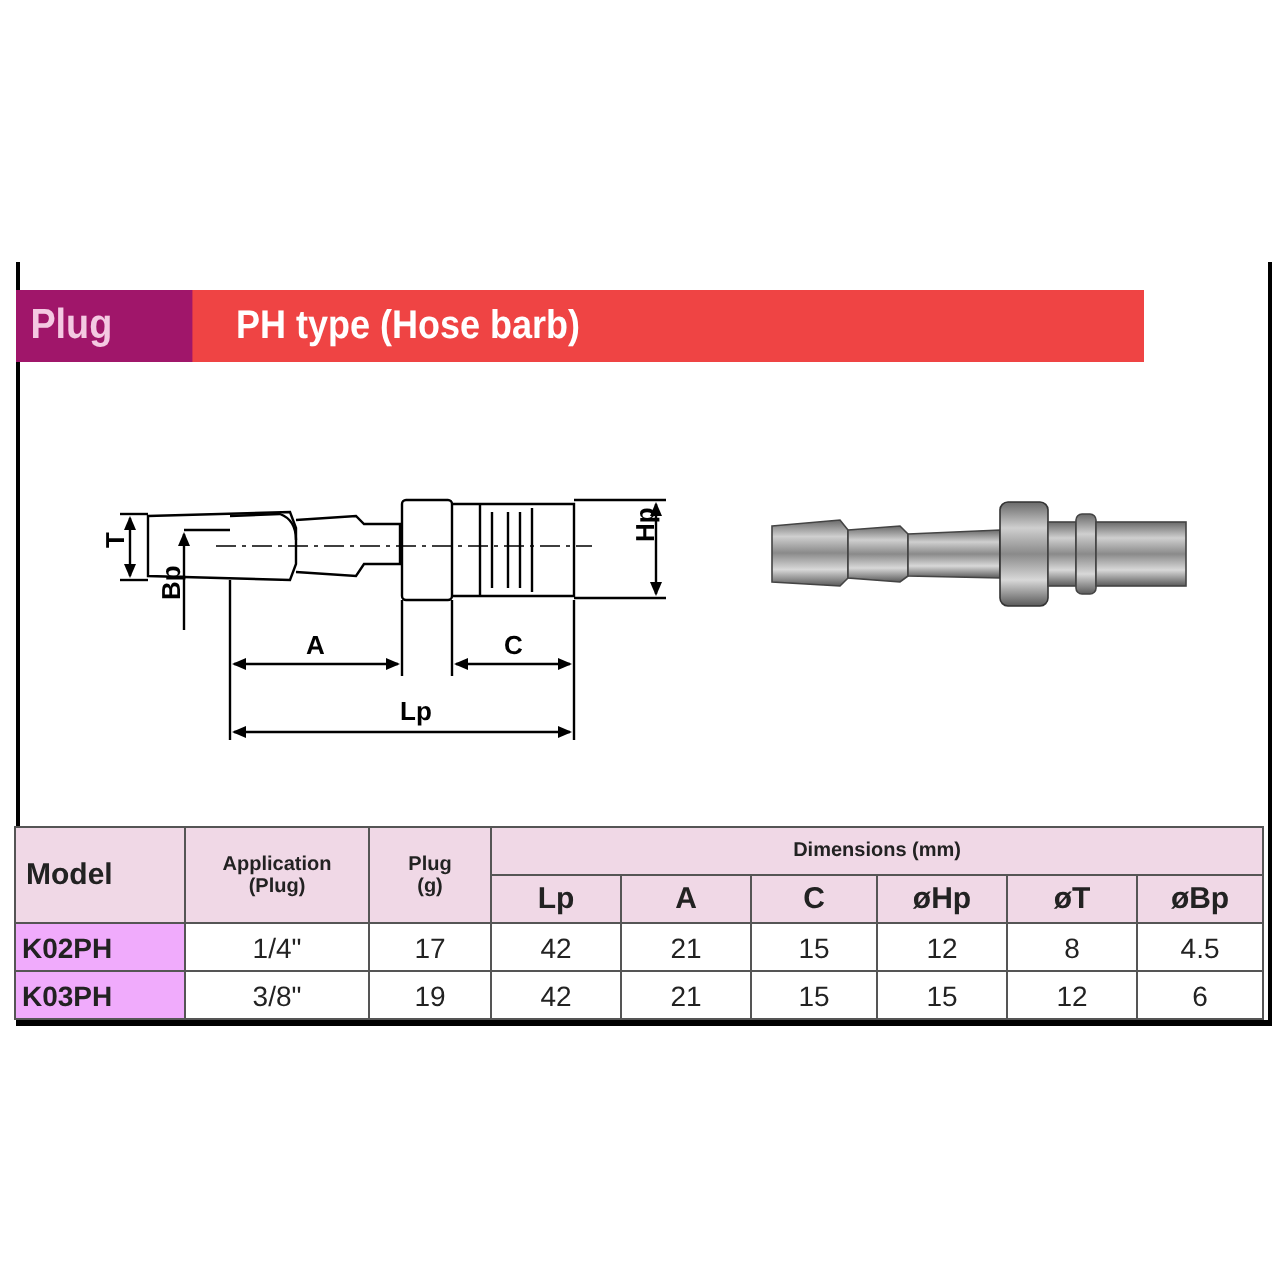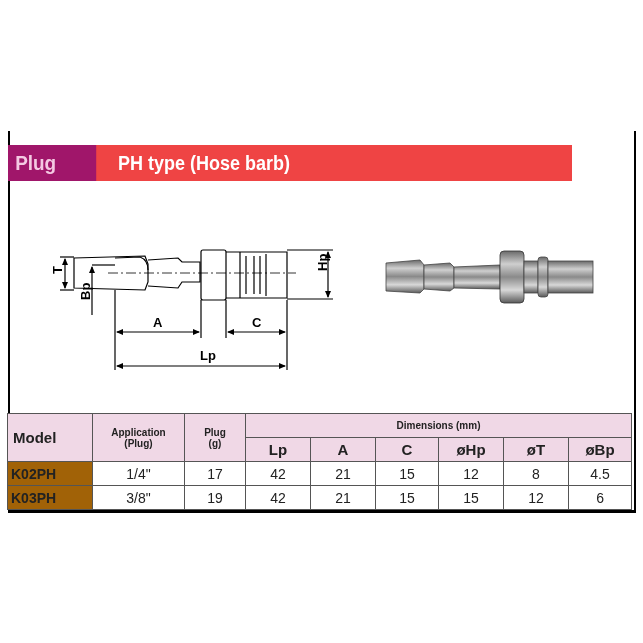--- a/index.html
+++ b/index.html
@@ -7,21 +7,21 @@
   .frame { position:absolute; left:8px; top:131px; width:624px; height:380px; border:2px solid #000; border-top:none; box-sizing:content-box; }
   .title-bar { position:absolute; left:8px; top:131px; width:564px; height:36px; background:#ef4444; display:flex; align-items:center;margin-top:14px; }
   .title-tag { width:98px; height:36px; background:#a0166a; color:#f4c9e2; font-weight:bold; font-size:21px; display:flex; align-items:center; padding-left:8px; box-sizing:border-box; font-family:"Liberation Sans", sans-serif; letter-spacing:0px; transform:scaleX(0.9); transform-origin:left; }
   .title-text { color:#ffffff; font-weight:bold; font-size:20px; margin-left:12px; transform:scaleX(0.9); transform-origin:left; white-space:nowrap; }
   .drawing { position:absolute; left:40px; top:230px; width:300px; height:150px; }
   .photo { position:absolute; left:380px; top:245px; width:240px; height:65px; }
   table.spec { position:absolute; left:7px; top:413px; width:624px; border-collapse:collapse; font-size:14px; table-layout:fixed; }
   table.spec td, table.spec th { border:1px solid #555; text-align:center; padding:0; height:23px; color:#222; }
   table.spec th { background:#f0d8e6; font-weight:bold; font-size:10px; color:#222; }
   table.spec th.big { font-size:15px; }
-  table.spec td.model { background:#a16207; font-weight:bold; text-align:left; padding-left:3px; color:#222; }
+  table.spec td.model { background:#f0abfc; font-weight:bold; text-align:left; padding-left:3px; color:#222; }
   table.spec th.model { text-align:left; padding-left:5px; }
   .bottom-border { position:absolute; left:8px; top:510px; width:628px; height:3px; background:#000; }
 </style>
 </head>
 <body>
 
 <div class="frame"></div>
 
 <div class="title-bar">
   <div class="title-tag">Plug</div>

